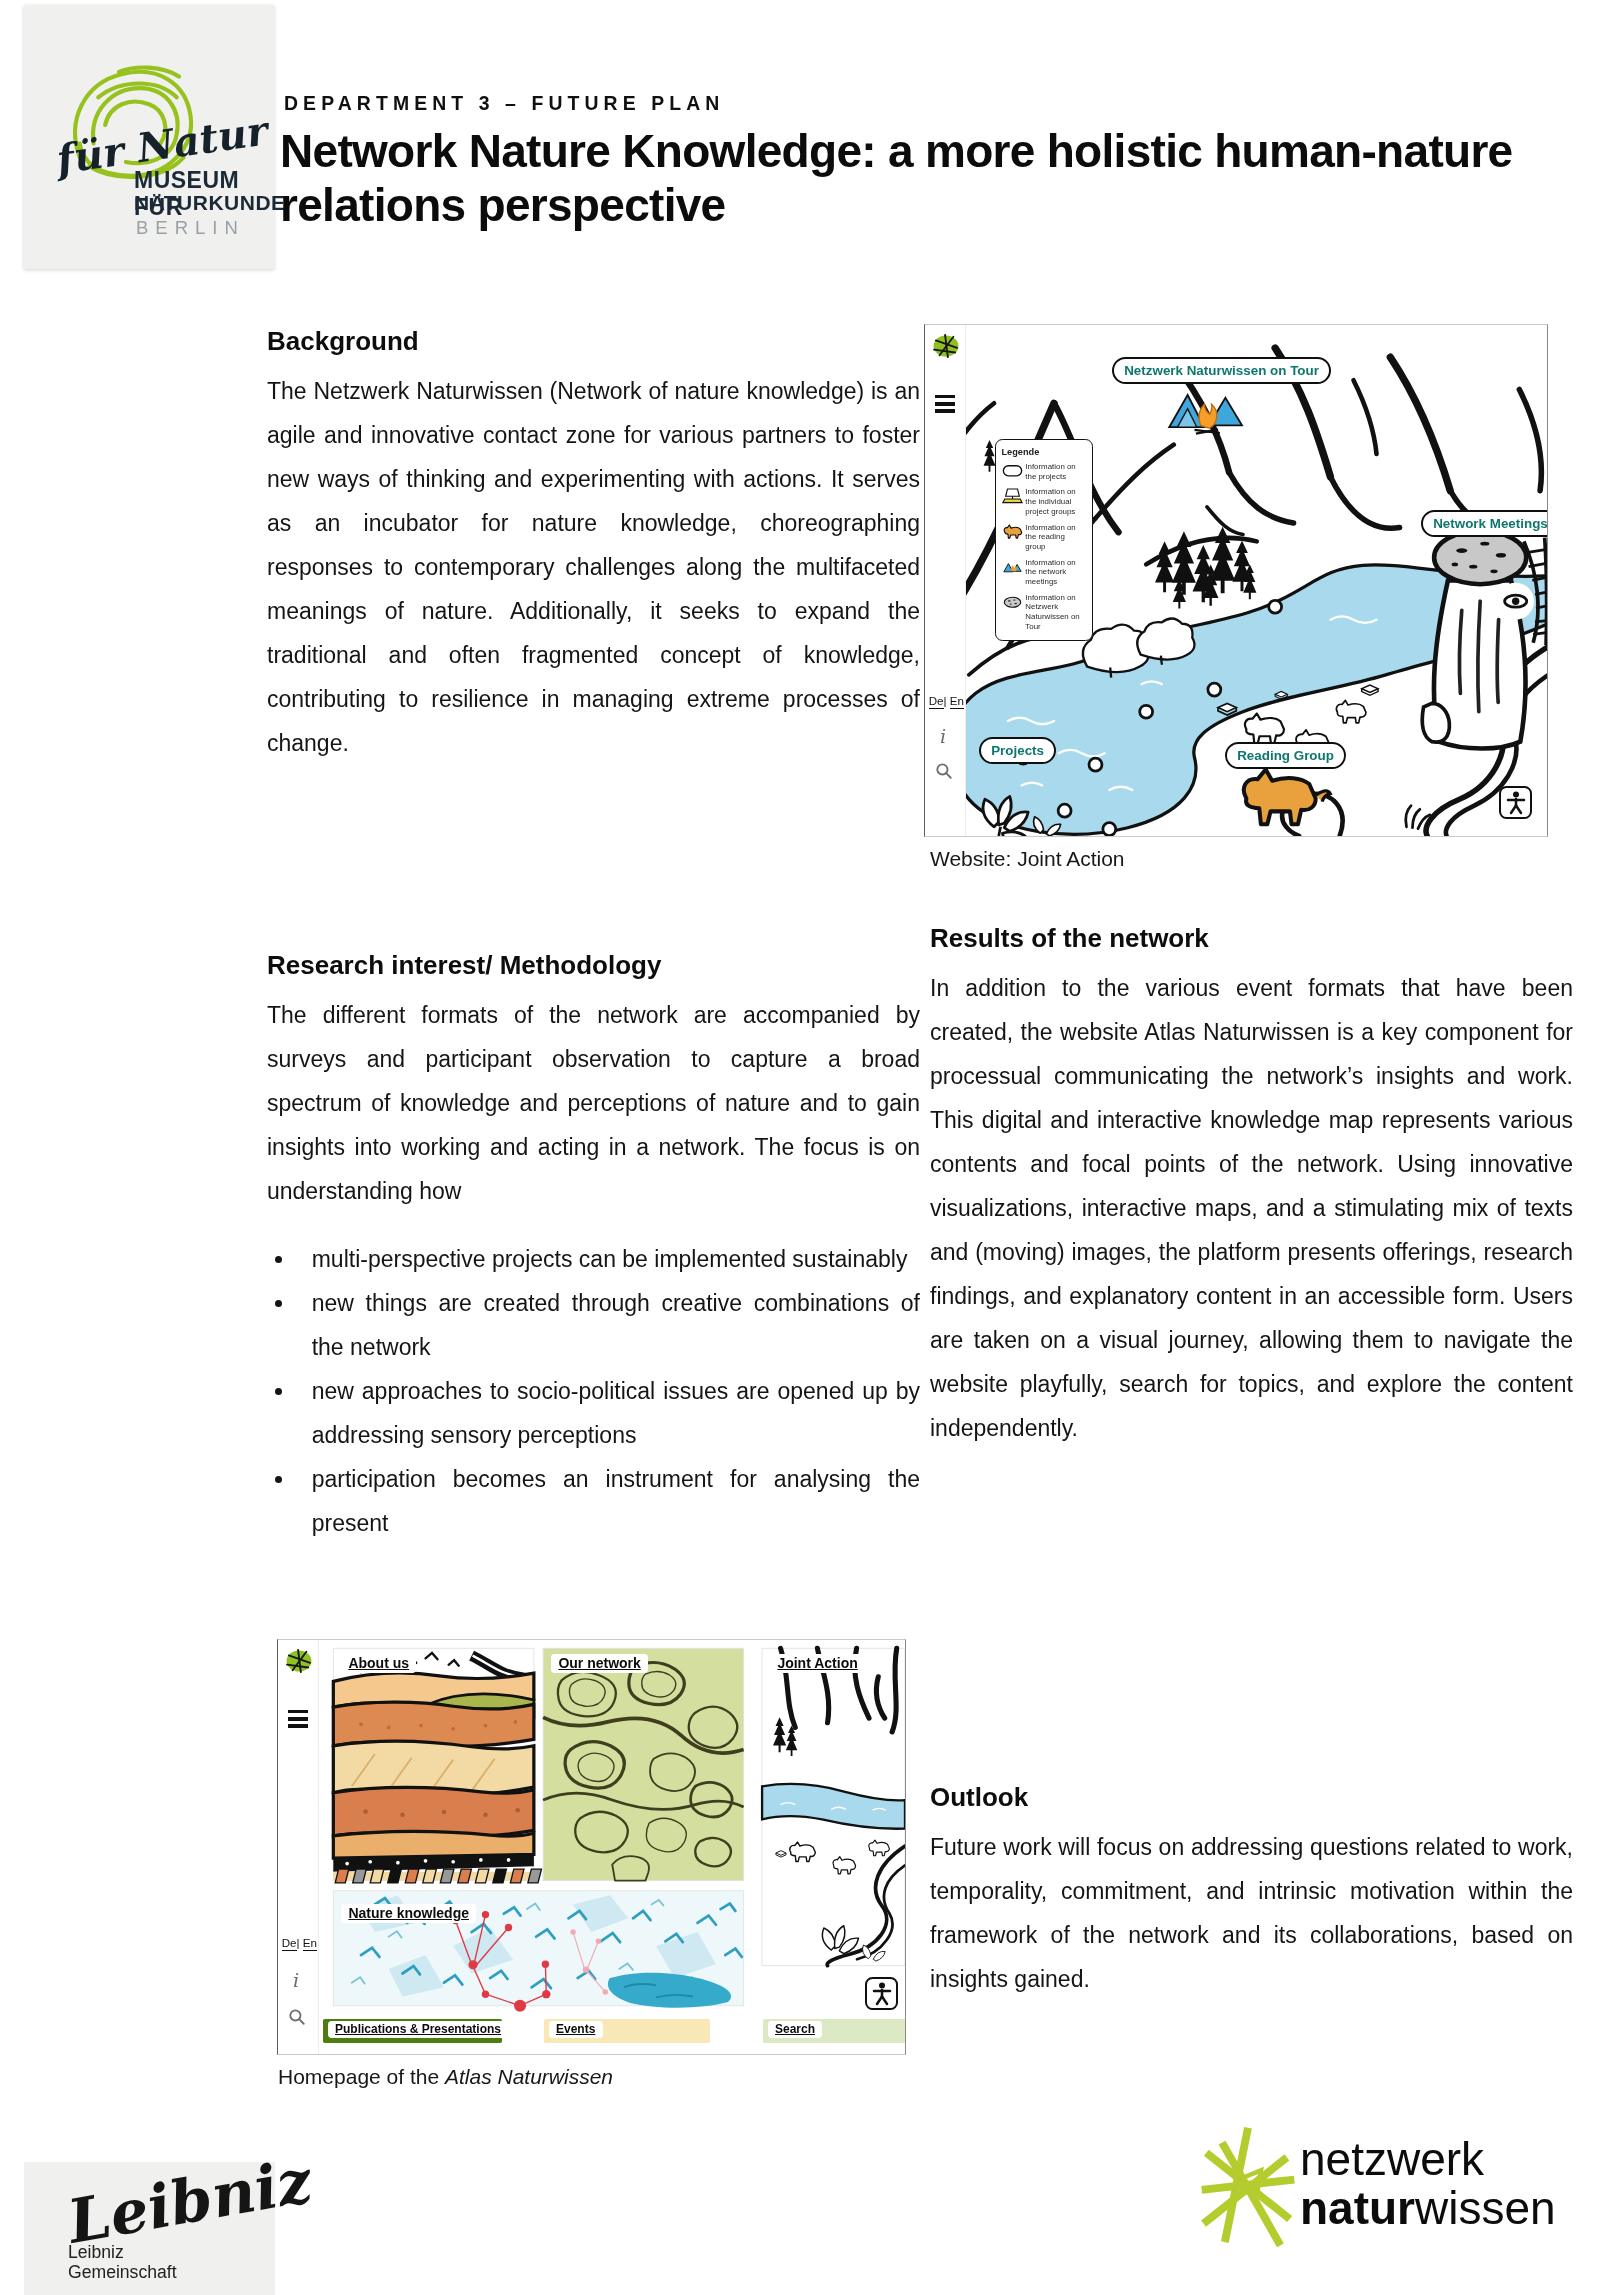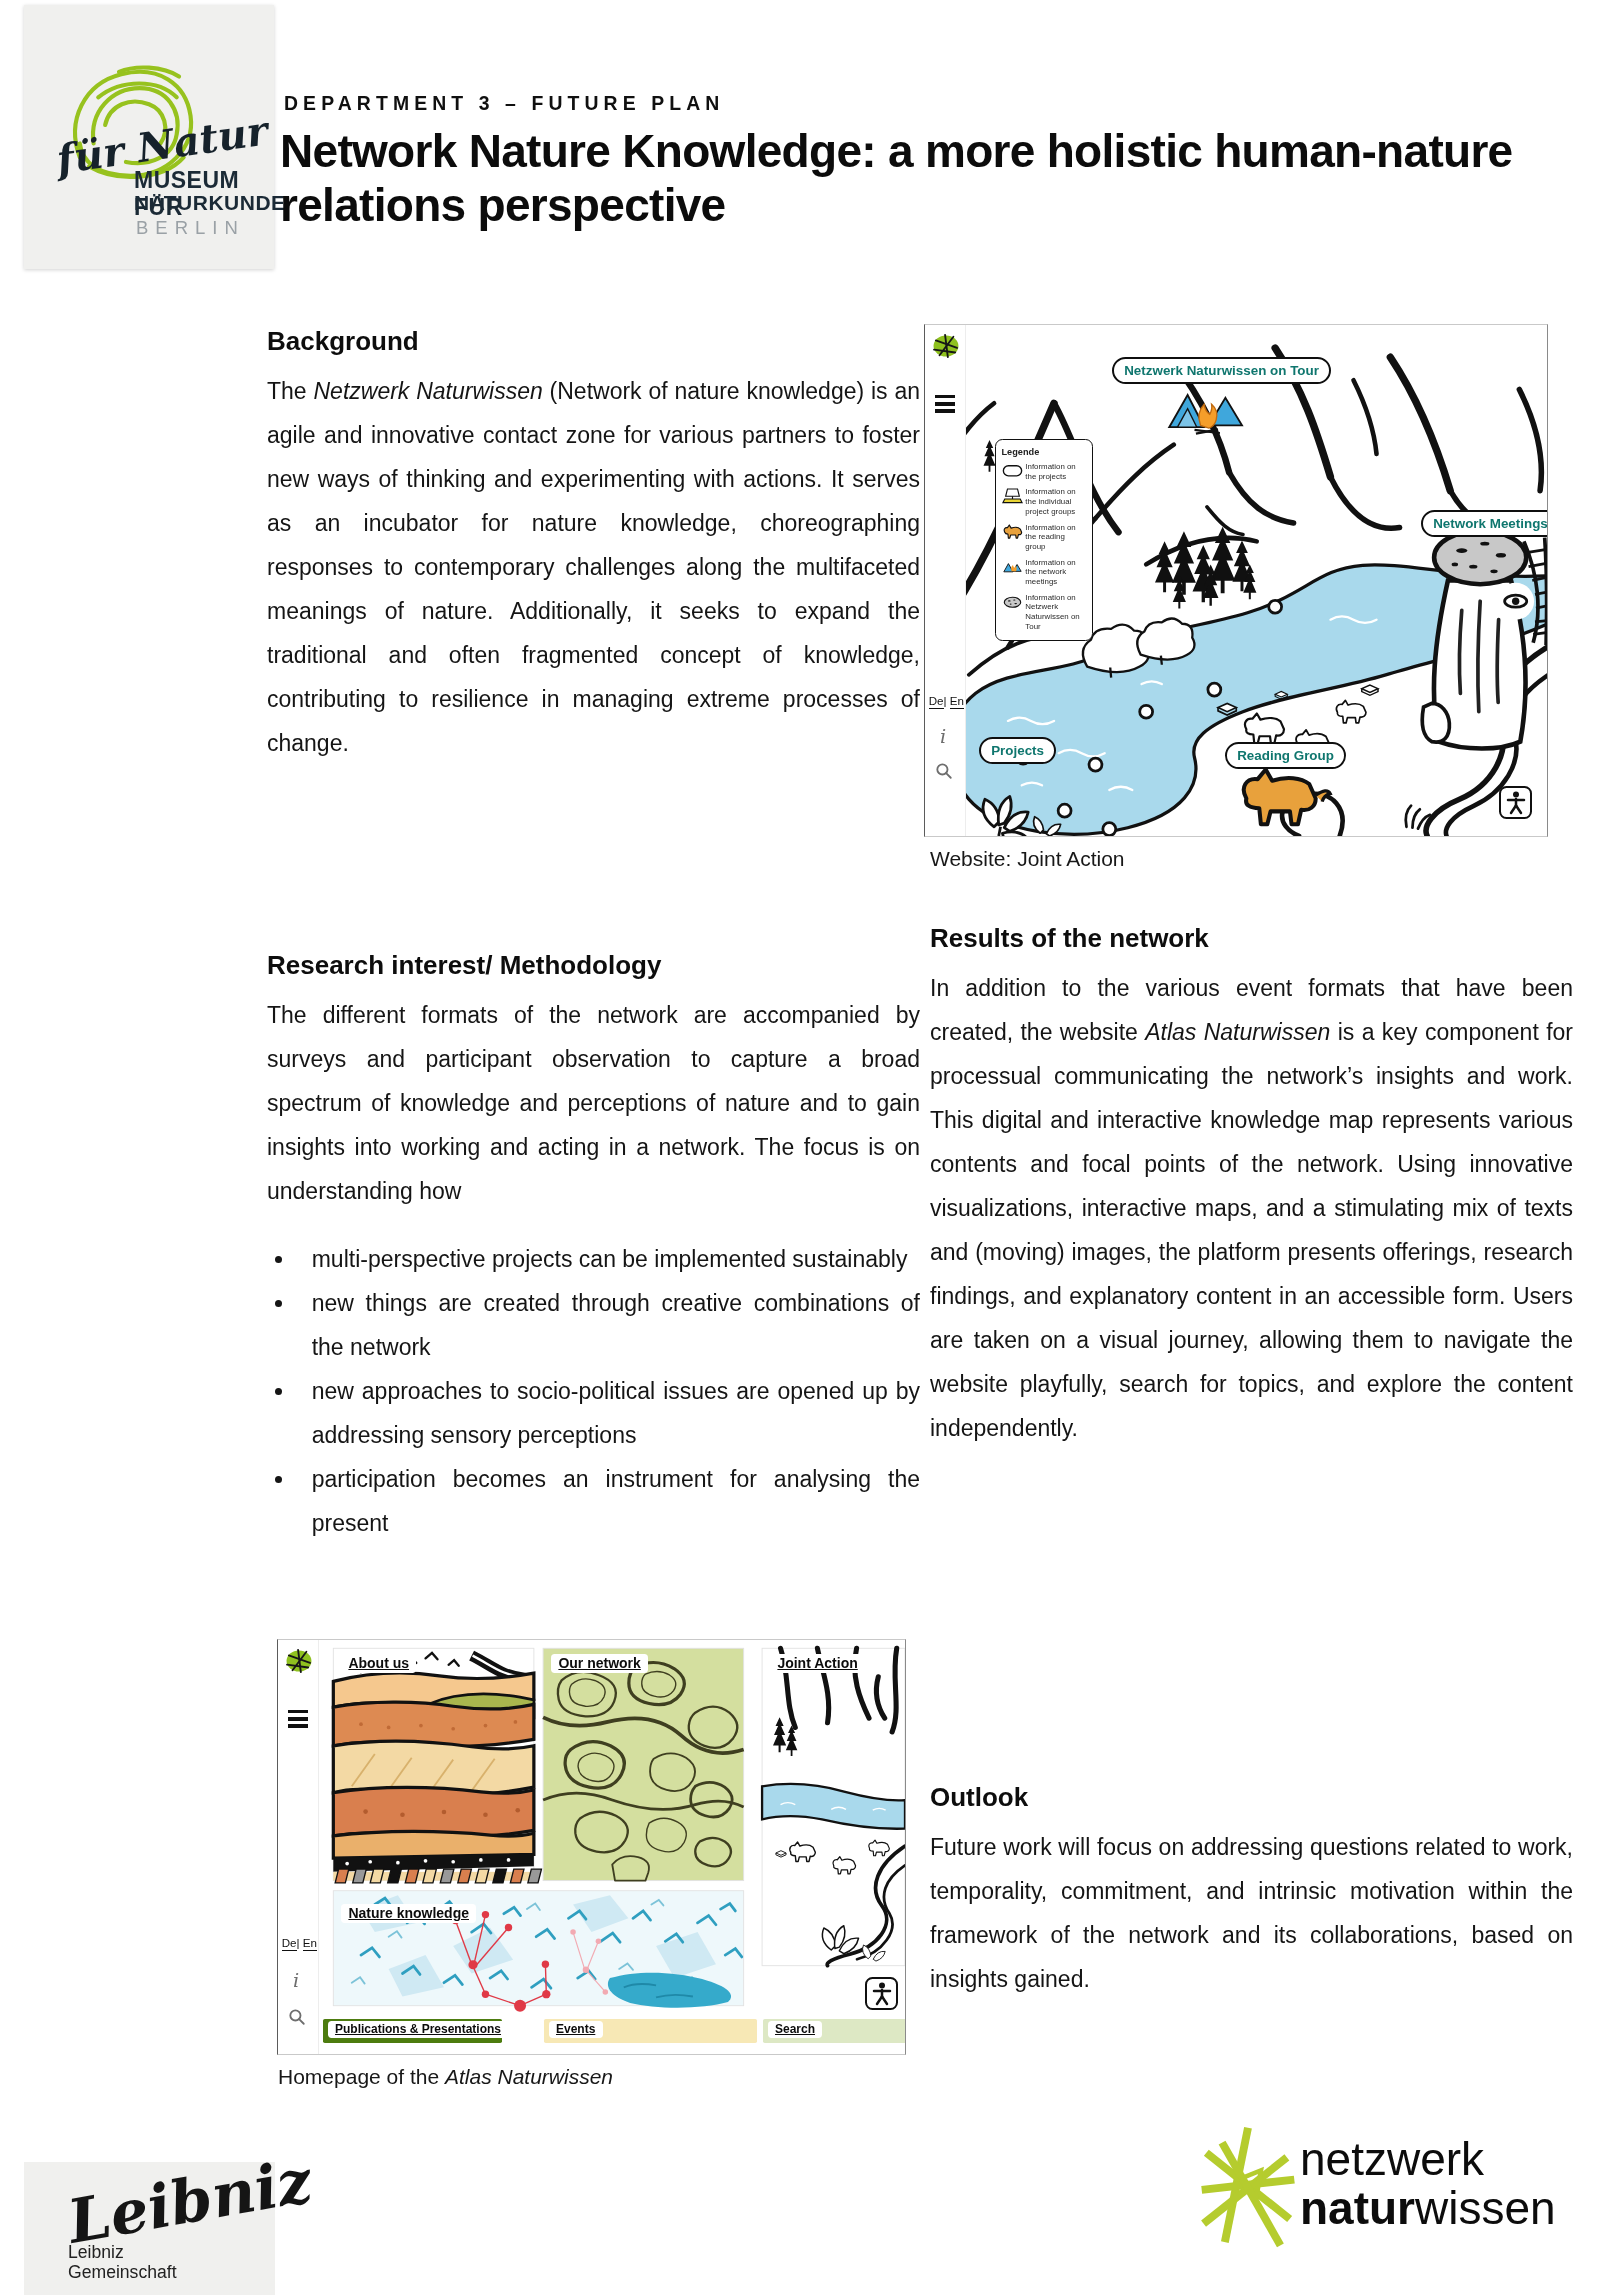--- a/index.html
+++ b/index.html
@@ -13,21 +13,21 @@
   .logo-box{position:absolute;left:24px;top:4.6px;width:250px;height:264px;background:#f0f0ee;box-shadow:0 1.4px 3.7px rgba(0,0,0,.18)}
   .mfn{position:absolute;left:0;top:0;width:100%;height:100%}
   .mfn-script{position:absolute;left:32px;top:116px;font-family:"DejaVu Serif",serif;font-style:italic;font-weight:700;font-size:40px;transform:rotate(-8deg);color:#16222b;white-space:nowrap}
   .mfn-l1{position:absolute;left:110px;top:162px;font-size:23px;font-weight:700;color:#1b2a36;letter-spacing:0.5px}
   .mfn-l2{position:absolute;left:110px;top:186px;font-size:21px;font-weight:700;color:#1b2a36;letter-spacing:0.5px}
   .mfn-l3{position:absolute;left:112px;top:212px;font-size:18.5px;font-weight:400;color:#9aa1a6;letter-spacing:7px}
 
   
   .sec-h{font-size:26px;font-weight:700;color:#0d0d0d;margin-bottom:12px}
   .body-t{font-size:23px;line-height:44px;text-align:justify;color:#151515}
-  .body-t .it{font-style:italic}
+  .body-t .it{}
   .blk{position:absolute}
   .col-l{left:267px;width:653px}
   .col-r{left:930px;width:643px}
   ul.bullets{margin-top:24px;padding-left:29px;list-style:disc outside}
   ul.bullets li{font-size:23px;line-height:44px;text-align:justify;padding-left:15.7px;color:#151515}
 
   .fig-cap{position:absolute;font-size:21px;color:#181818}
   .fig-cap .it{font-style:italic}
 
   
@@ -600,21 +600,21 @@
     </div>
 
     <div class="tag" style="left:63px;top:14px">About us</div>
     <div class="tag" style="left:273px;top:14px">Our network</div>
     <div class="tag" style="left:492px;top:14px">Joint Action</div>
     <div class="tag" style="left:63px;top:264px">Nature knowledge</div>
 
     <div class="bar" style="left:45px;top:379px;width:179px;background:#4d7c0f">
       <span class="tag">Publications &amp; Presentations</span>
     </div>
-    <div class="bar" style="left:266px;top:379px;width:213px;background:#f7e8b5">
+    <div class="bar" style="left:266px;top:379px;width:166px;background:#f7e8b5">
       <span class="tag">Events</span>
     </div>
     <div class="bar" style="left:485px;top:379px;width:143px;background:#dde8c4">
       <span class="tag">Search</span>
     </div>
 
     <div class="a11y" style="left:587px;top:337px">
       <svg viewBox="0 0 44 50" width="22" height="25">
         <circle cx="22" cy="9" r="6" fill="#111"></circle>
         <g stroke="#111" stroke-width="5" stroke-linecap="round" fill="none">

